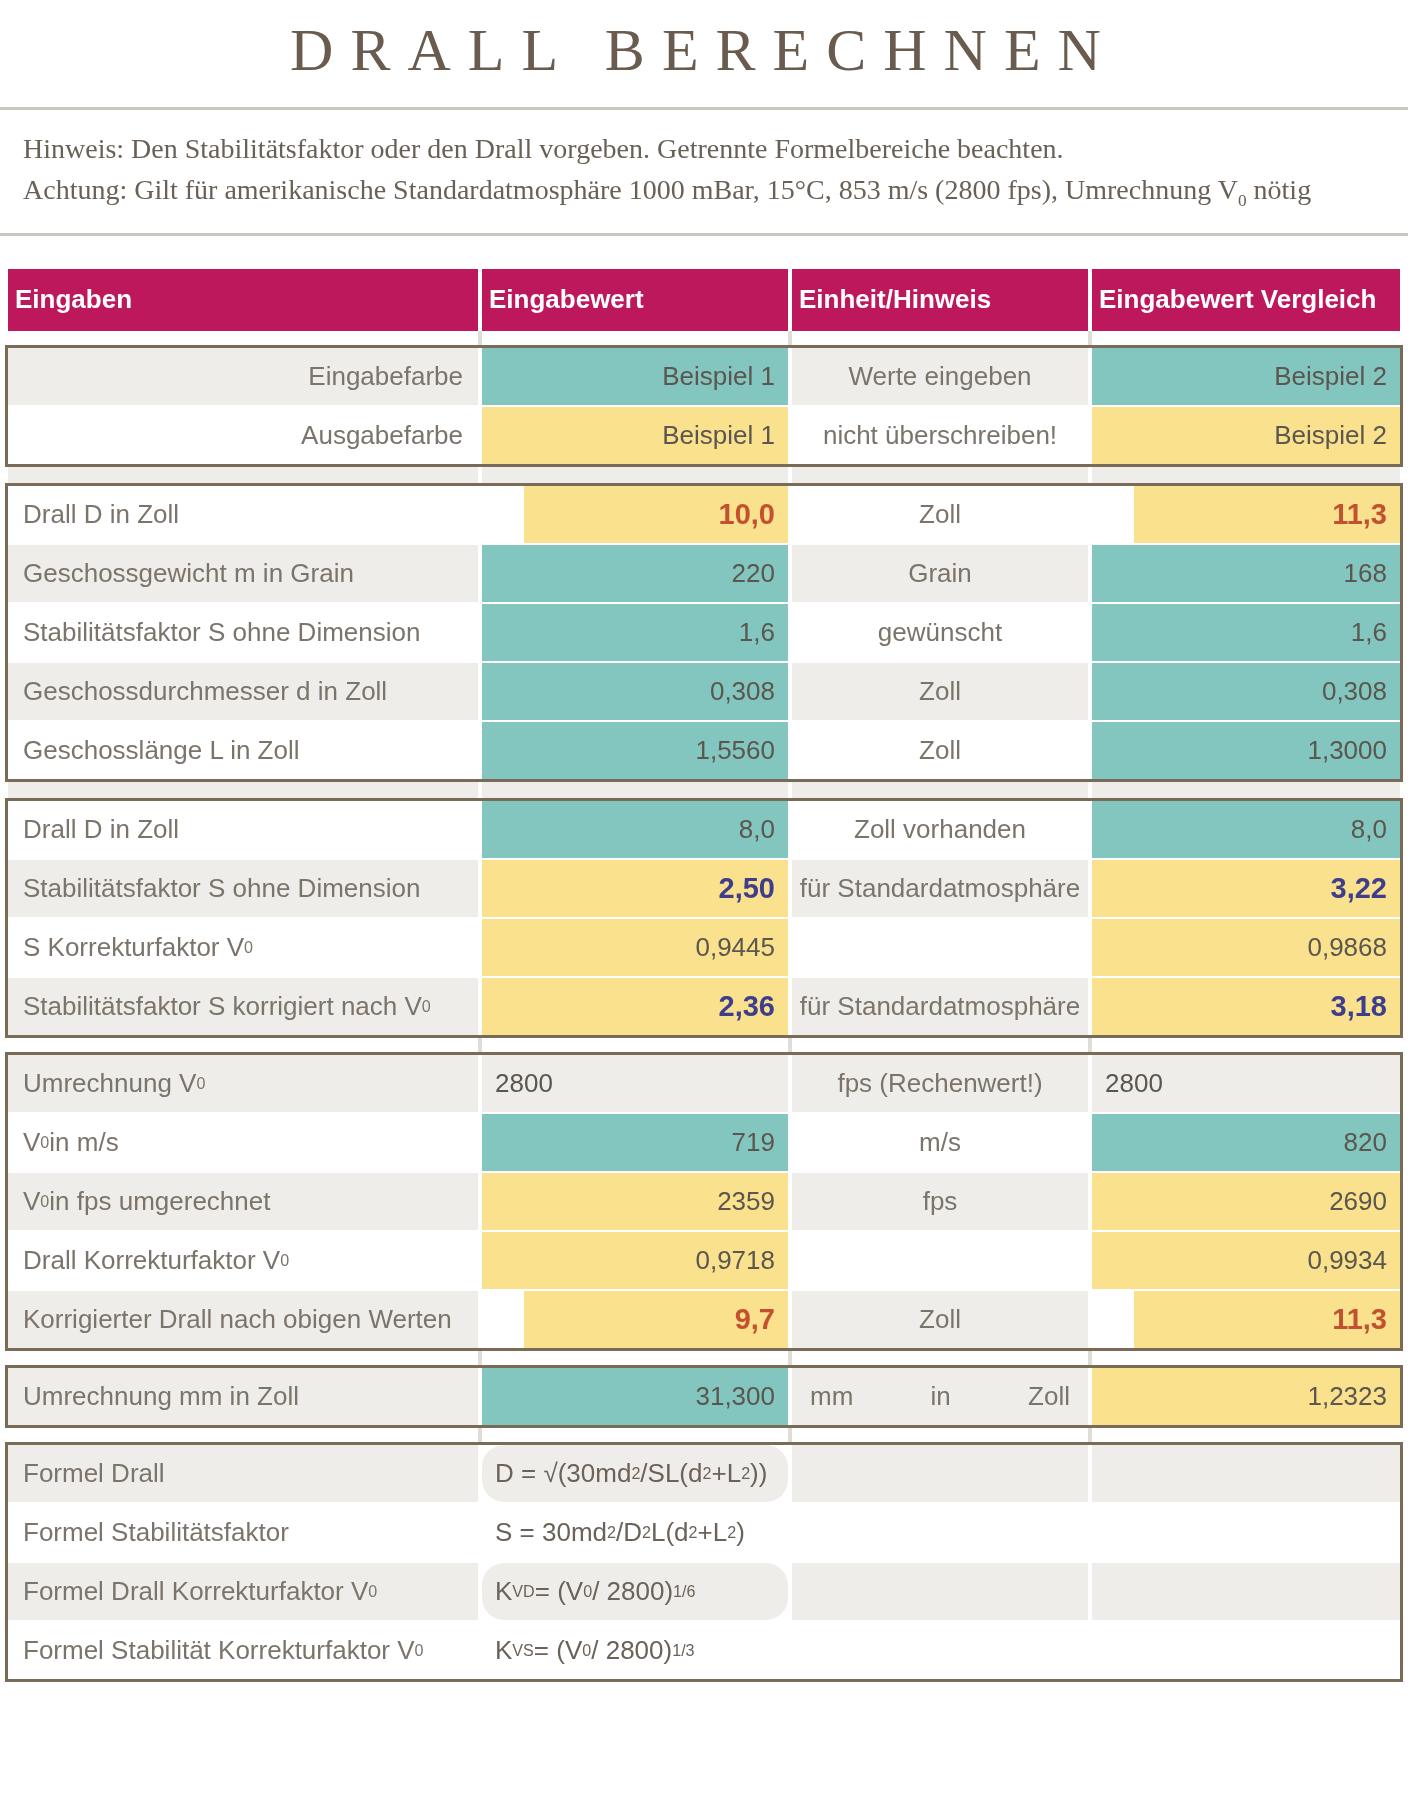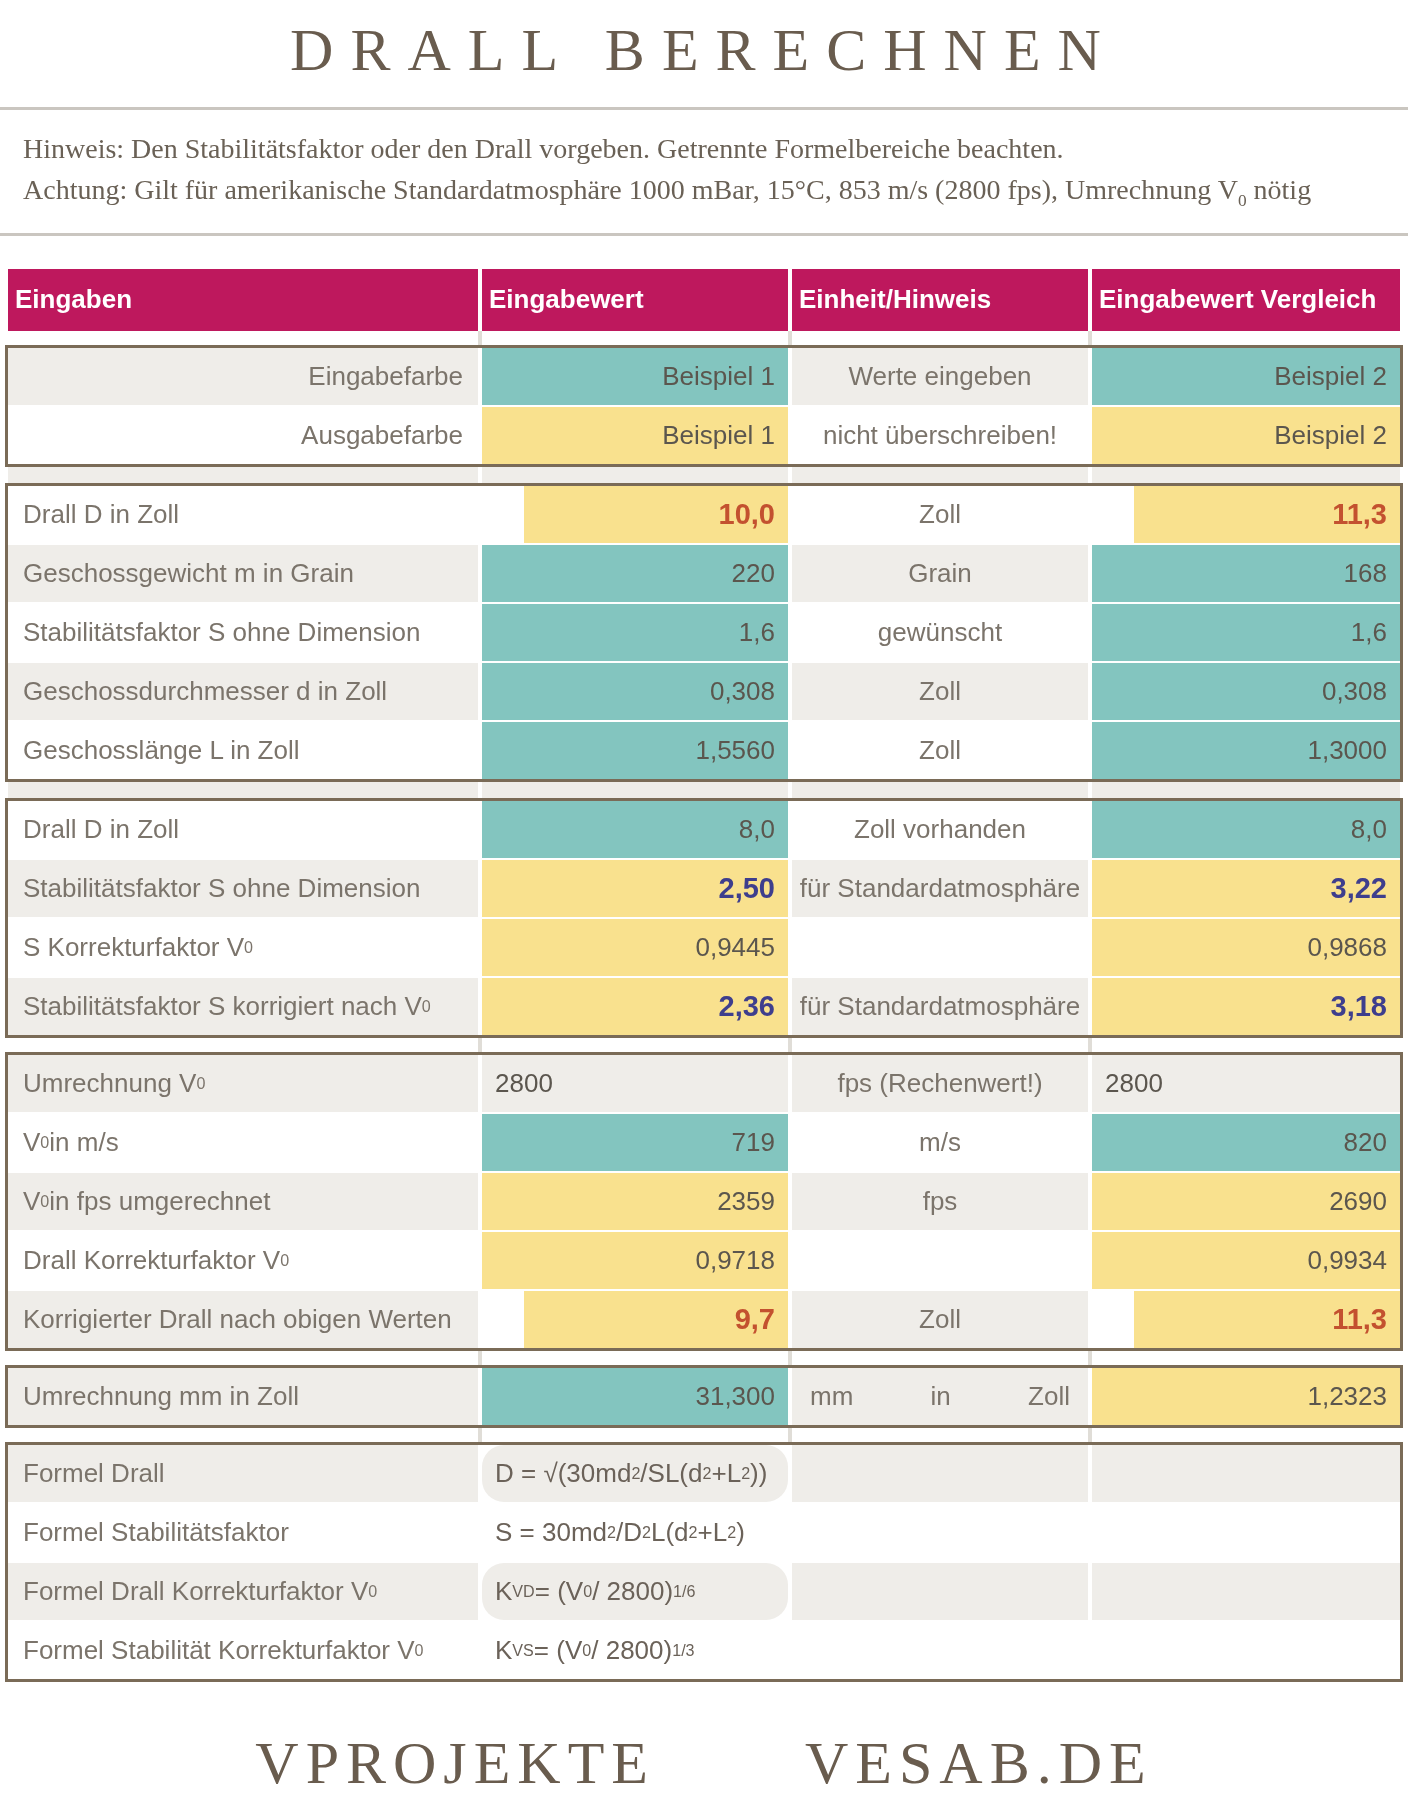--- a/index.html
+++ b/index.html
@@ -259,18 +259,14 @@
       <div class="r w">
         <div class="cell lbl">Formel Stabilität Korrekturfaktor V<sub>0</sub></div>
         <div class="cell formula">K<sub>VS</sub> = (V<sub>0</sub> / 2800)<sup>1/3</sup></div>
         <div class="cell"></div>
         <div class="cell"></div>
       </div>
     </div>
 
   </div>
 
-  <div class="footer">
-    <span>VPROJEKTE</span>
-    <span>VESAB.DE</span>
-  </div>
 
 </div>
 
 </body></html>

